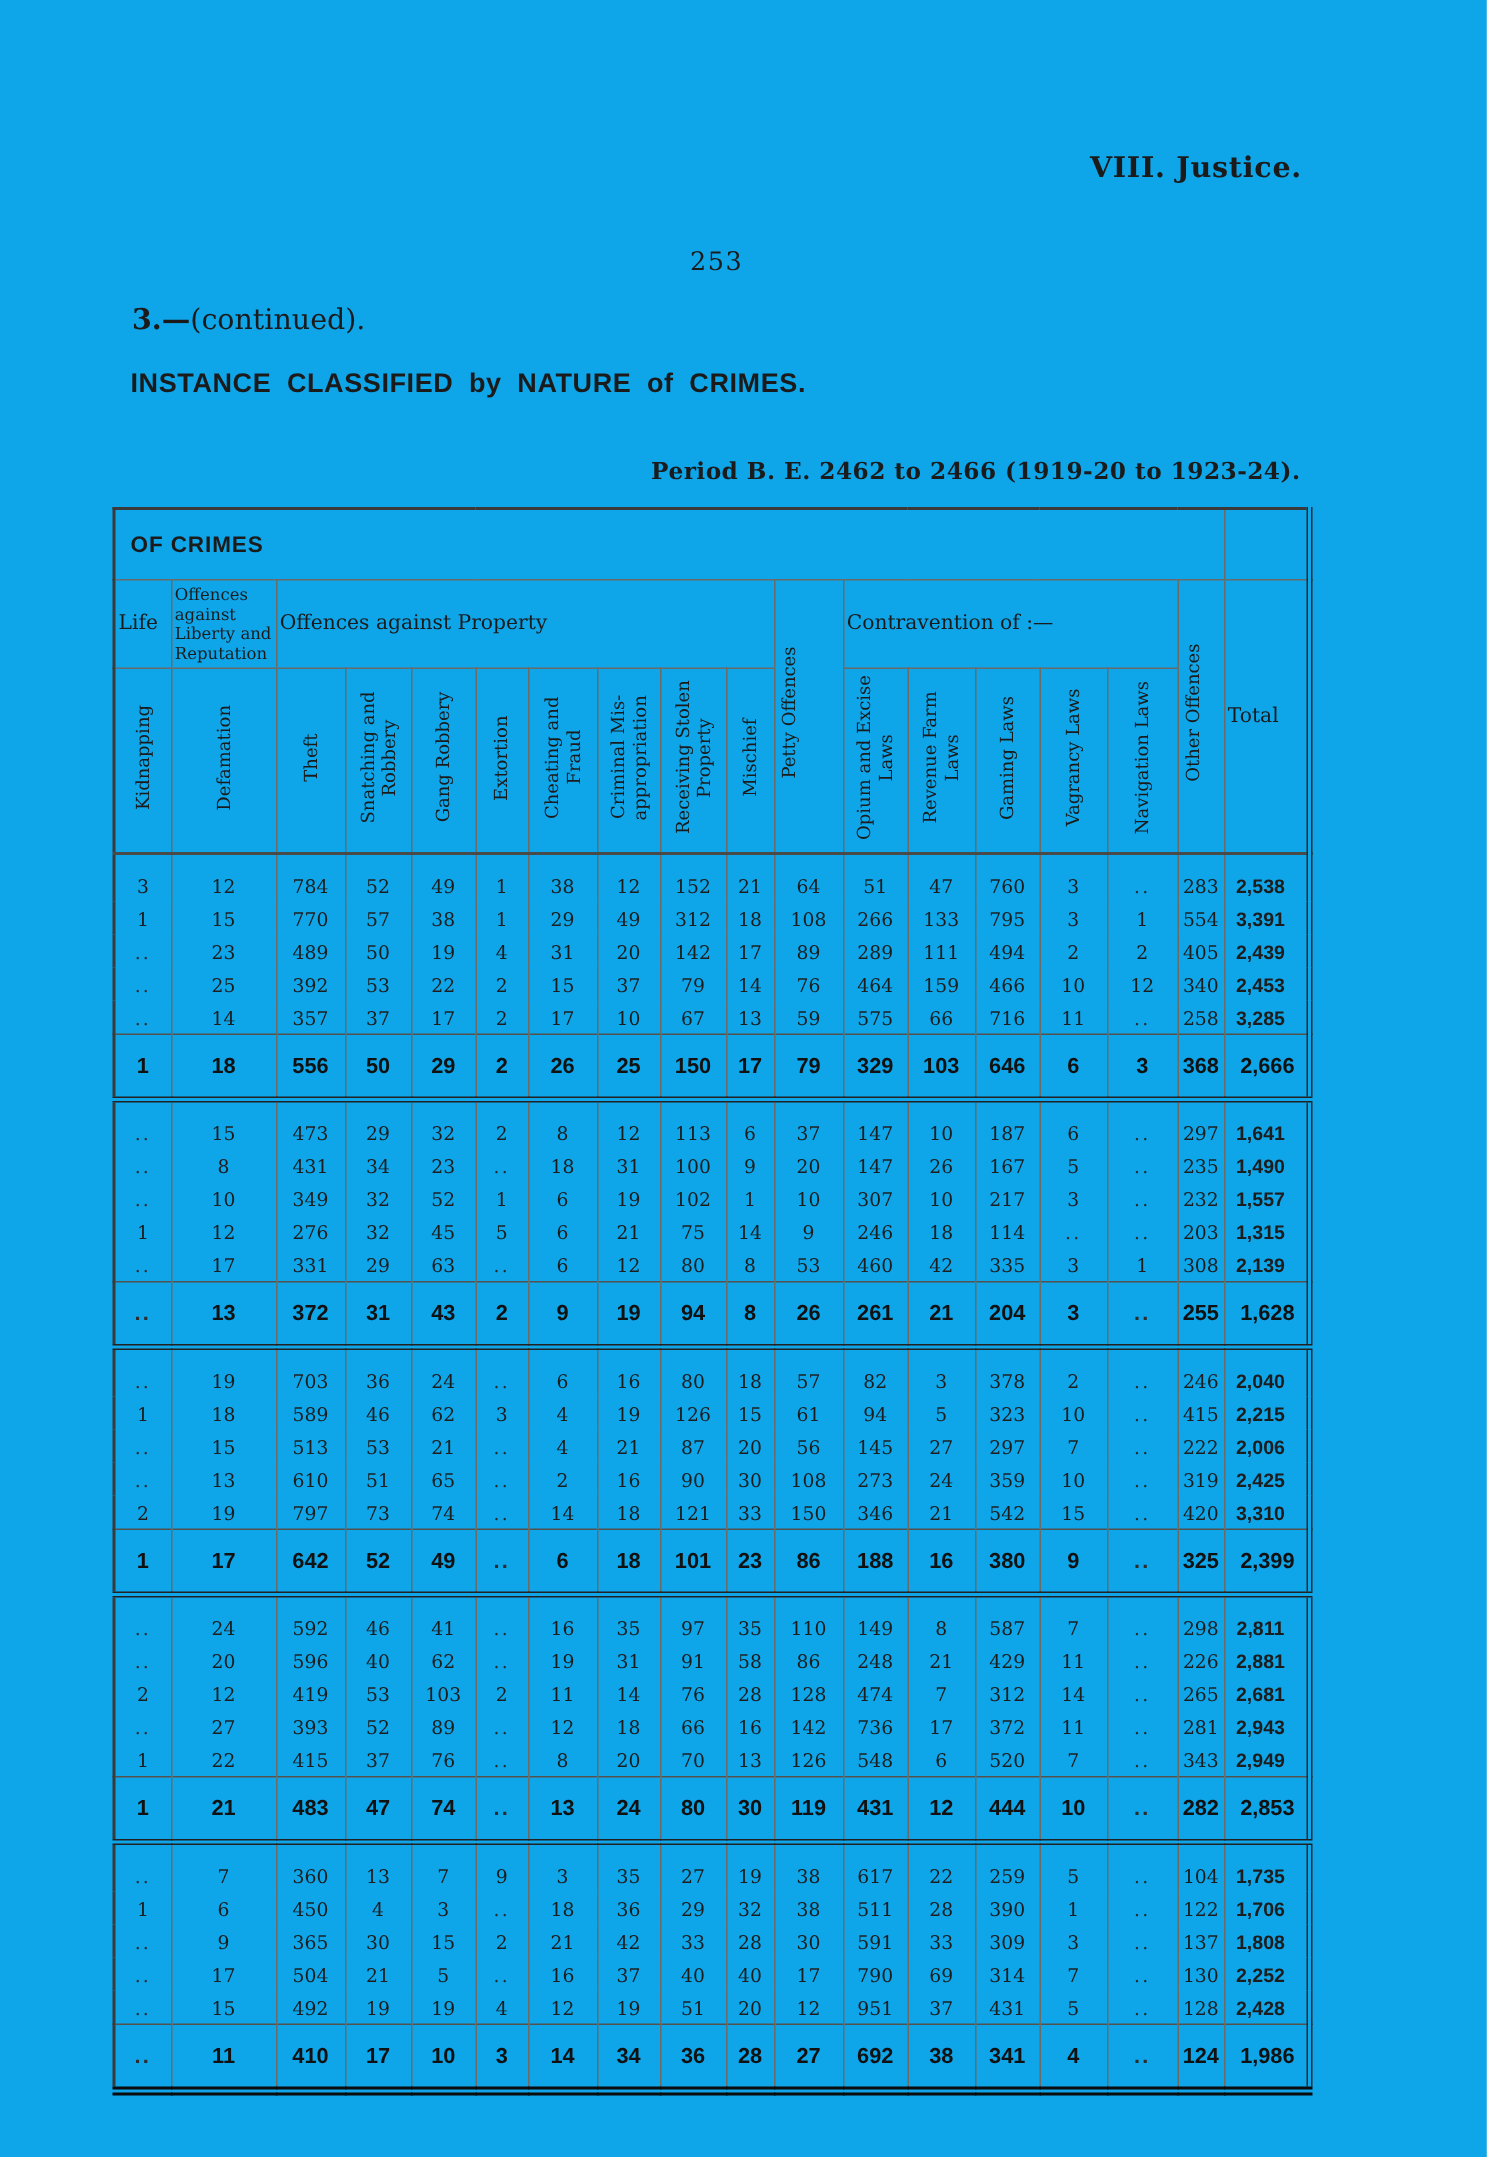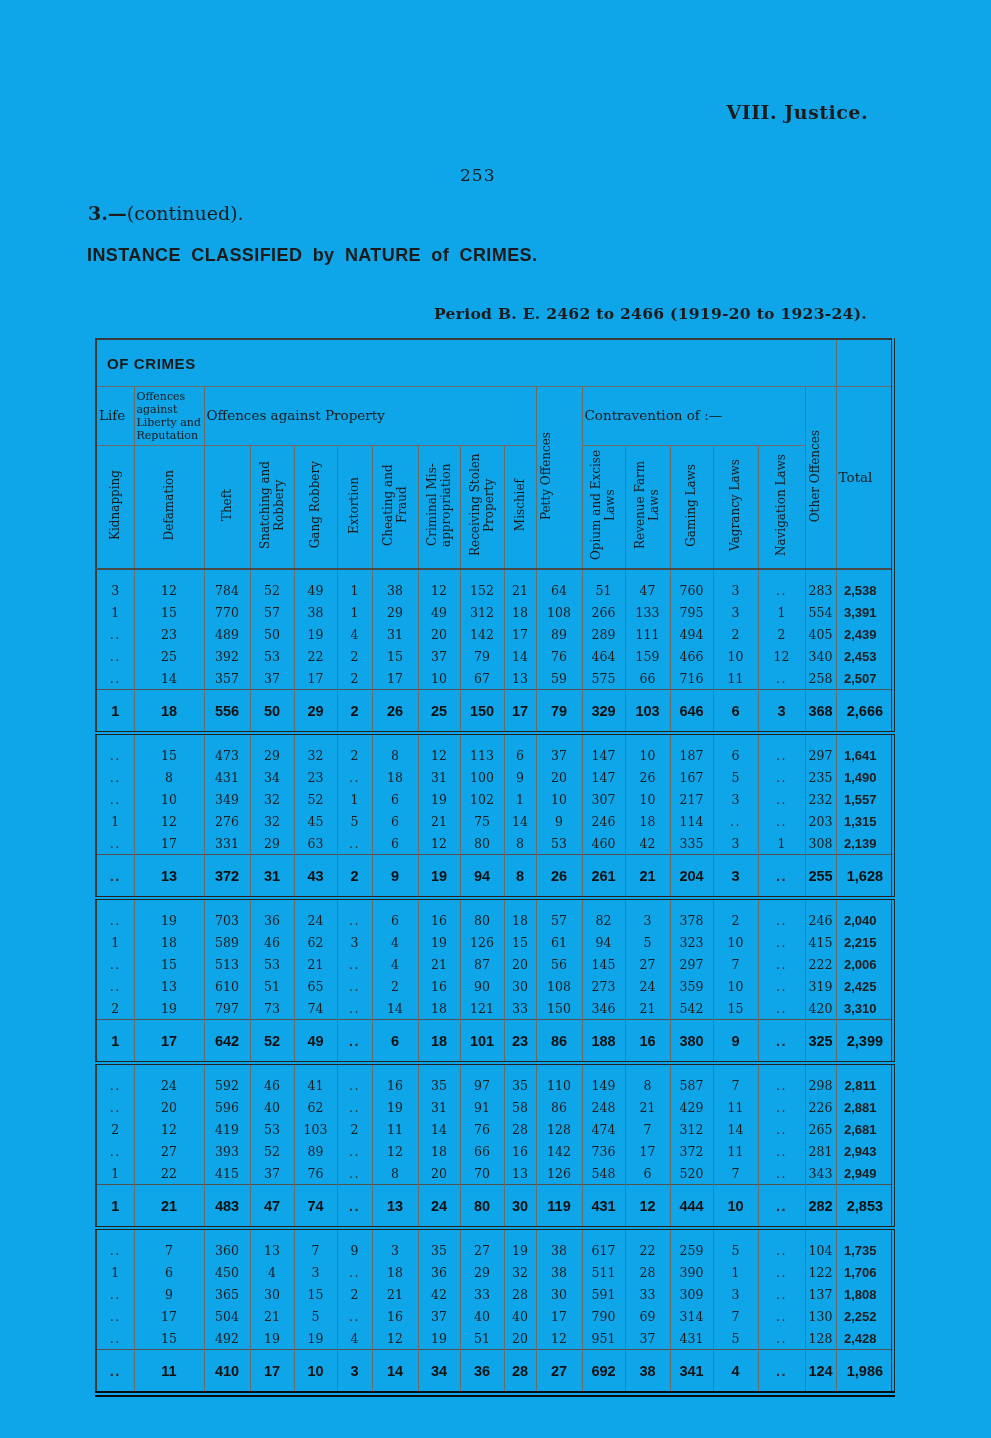--- a/index.html
+++ b/index.html
@@ -40,21 +40,20 @@
   }
   
   table.crime{
     position:absolute;left:75px;top:338px;
     width:797px;table-layout:fixed;
     border-collapse:collapse;
     border-left:2px solid #3a3a3a;
     border-right:4px double #2a2a2a;
     border-top:2px solid #3a3a3a;
     border-bottom:6px double #0c0c0c;
-    margin-left:20px;
   }
   table.crime td{border-left:1px solid #6b6b68;}
   table.crime td:first-child{border-left:none;}
   
   tr.cap td{
     height:44px;vertical-align:middle;
     border-bottom:1px solid #6b6b68;
   }
   td.cap-text{
     font-family:"Liberation Sans", sans-serif;
@@ -258,21 +257,21 @@
           <td>10</td>
           <td>67</td>
           <td>13</td>
           <td>59</td>
           <td>575</td>
           <td>66</td>
           <td>716</td>
           <td>11</td>
           <td><span class="nil">..</span></td>
           <td>258</td>
-          <td class="total-col">2,507</td>
+          <td class="total-col">3,285</td>
         </tr>
         <tr class="summ">
           <td>1</td>
           <td>18</td>
           <td>556</td>
           <td>50</td>
           <td>29</td>
           <td>2</td>
           <td>26</td>
           <td>25</td>

